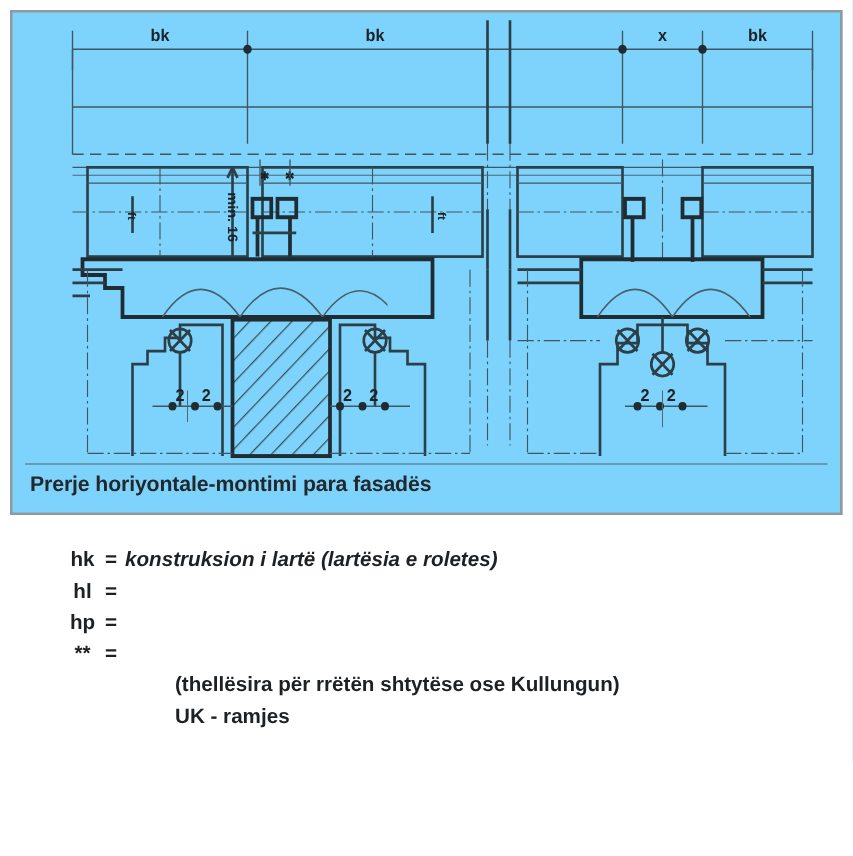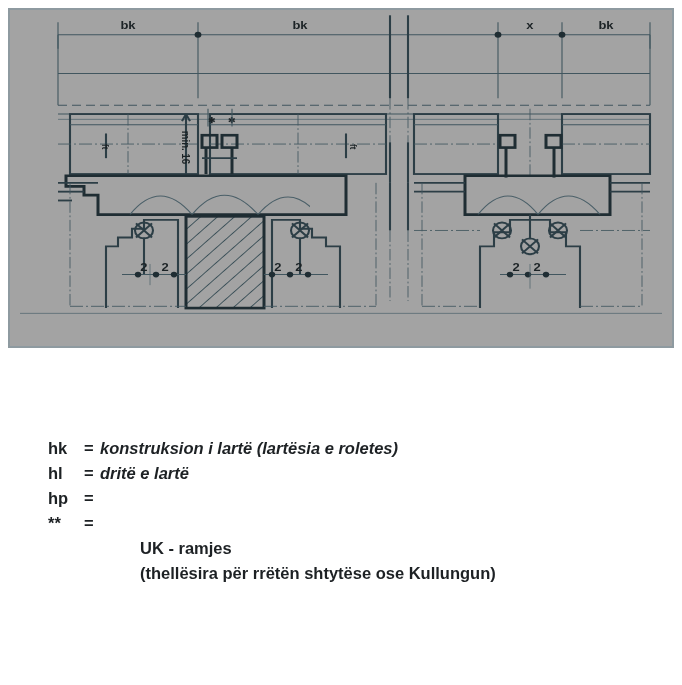--- a/index.html
+++ b/index.html
@@ -14,22 +14,22 @@
     font-family: "Liberation Sans", sans-serif;
     overflow: hidden;
   }
 
   
   #drawing-panel {
     position: absolute;
     left: 8px;
     top: 8px;
     width: 666px;
-    height: 340px;
-    background: #a3a3a3;
+    height: 404px;
+    background: #7dd3fc;
     border: 2px solid #8e9aa0;
     box-sizing: border-box;
   }
   #drawing-svg {
     position: absolute;
     left: 0;
     top: 0;
     width: 100%;
     height: 100%;
     display: block;
@@ -59,21 +59,21 @@
     align-items: flex-start;
     font-size: 16.5px;
     font-weight: bold;
     color: #1d2124;
     line-height: 25px;
     white-space: nowrap;
   }
   .legend-key {
     width: 36px;
     flex: 0 0 36px;
-    text-align: left;
+    text-align: center;
     padding-left: 40px;
     box-sizing: content-box;
   }
   .legend-eq {
     width: 16px;
     flex: 0 0 16px;
   }
   .legend-text {
     flex: 1 1 auto;
     font-style: italic;
@@ -354,42 +354,42 @@
       <line class="cl" x1="570" y1="336" x2="632" y2="336"></line>
       <line class="cl" x1="632" y1="196" x2="632" y2="336"></line>
       <line class="cl" x1="404" y1="250" x2="470" y2="250"></line>
       <line class="cl" x1="570" y1="250" x2="640" y2="250"></line>
     </g>
 
     <line class="ln-t" x1="10" y1="344" x2="652" y2="344"></line>
 
   </svg>
 
+  <div id="drawing-caption">Prerje horiyontale-montimi para fasadës</div>
 </div>
 
 <div id="legend">
 
   <div class="legend-row">
     <span class="legend-key">hk</span>
     <span class="legend-eq">=</span>
     <span class="legend-text">konstruksion i lartë (lartësia e roletes)</span>
   </div>
 
   <div class="legend-row">
     <span class="legend-key">hl</span>
     <span class="legend-eq">=</span>
-    <span class="legend-text">dritë e lartë</span>
   </div>
 
   <div class="legend-row">
     <span class="legend-key">hp</span>
     <span class="legend-eq">=</span>
   </div>
 
   <div class="legend-row">
     <span class="legend-key">**</span>
     <span class="legend-eq">=</span>
   </div>
 
+  <div class="legend-cont">(thellësira për rrëtën shtytëse ose Kullungun)</div>
   <div class="legend-cont">UK - ramjes</div>
-  <div class="legend-cont">(thellësira për rrëtën shtytëse ose Kullungun)</div>
 
 </div>
 
 </body></html>

